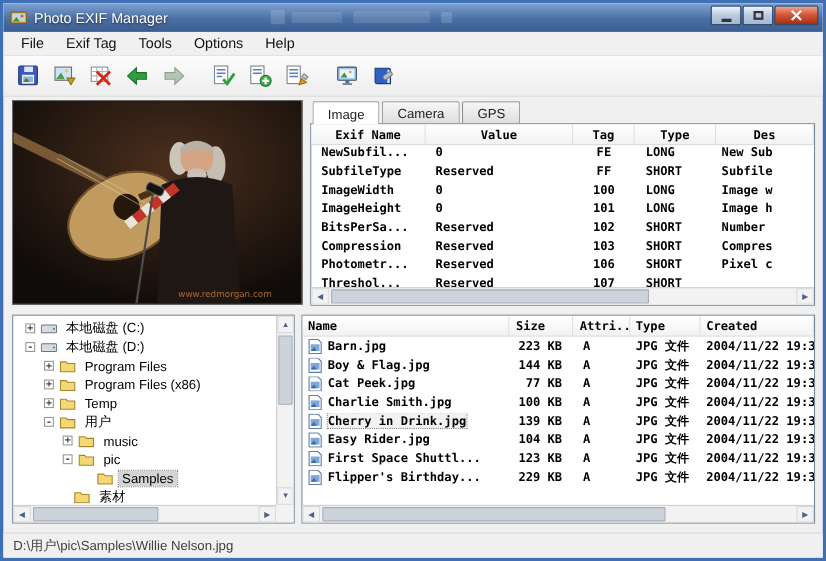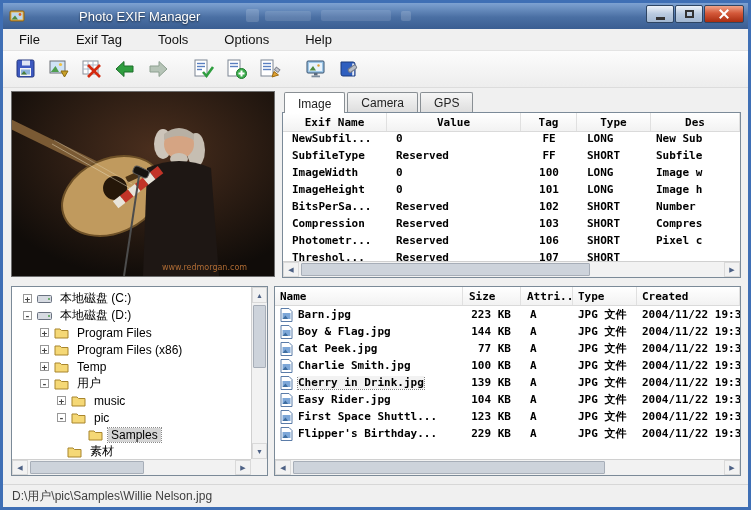--- a/index.html
+++ b/index.html
@@ -5,40 +5,40 @@
   html,body{margin:0;padding:0;background:#555;}
   *{box-sizing:border-box;}
   .window{
     width:751px;height:510px;position:relative;margin:0 auto;
     background:#f0f0f0;border:3px solid #3f6fb5;outline:1px solid #1d3a66;
     font-family:"Liberation Sans",sans-serif;overflow:hidden;
   }
   
   .titlebar{height:26px;background:linear-gradient(#7ea2d2,#4a6fa3 55%,#3a5e92);
     display:flex;align-items:center;padding:0 6px;gap:6px;position:relative;}
-  .title-text{color:#fff;font-size:13px;text-shadow:0 1px 2px rgba(0,0,0,.65);margin-left:48px;}
+  .title-text{color:#fff;font-size:13px;text-shadow:0 1px 2px rgba(0,0,0,.65);}
   .artifact{position:absolute;background:rgba(255,255,255,.16);border-radius:2px;}
   .a1{left:243px;top:6px;width:13px;height:13px;}
   .a2{left:262px;top:8px;width:46px;height:10px;background:rgba(255,255,255,.12);}
   .a3{left:318px;top:7px;width:70px;height:11px;background:rgba(230,235,245,.14);}
   .a4{left:398px;top:8px;width:10px;height:10px;}
   .win-btns{position:absolute;right:4px;top:2px;display:flex;gap:1px;}
   .wbtn{width:28px;height:18px;border:1px solid #2e4563;border-radius:2px;
     background:linear-gradient(#eef3fa,#b9cadf 50%,#a3b8d2);
     display:flex;align-items:center;justify-content:center;position:relative;}
   .wbtn.close{width:40px;background:linear-gradient(#f0a489,#d4593a 45%,#a82c10);}
   .glyph-min{width:9px;height:3px;background:#333;margin-top:8px;}
   .glyph-max{width:9px;height:8px;border:2px solid #333;}
   .glyph-x{position:relative;width:10px;height:10px;}
   .glyph-x::before,.glyph-x::after{content:"";position:absolute;left:4px;top:-1px;width:2px;height:12px;background:#fff;}
   .glyph-x::before{transform:rotate(45deg);}
   .glyph-x::after{transform:rotate(-45deg);}
   
   .menubar{height:22px;display:flex;align-items:center;background:#f0f0f0;
-    border-bottom:1px solid #e3e3e3;padding-left:6px;font-size:13px;color:#111;gap:16px;}
+    border-bottom:1px solid #e3e3e3;padding-left:6px;font-size:13px;color:#111;}
   .menu-item{padding:2px 10px;}
   
   .toolbar{height:37px;display:flex;align-items:center;padding-left:8px;gap:3px;
     background:linear-gradient(#fcfcfc,#ededed);border-bottom:1px solid #dcdcdc;}
   .tool-btn{width:30px;height:30px;display:flex;align-items:center;justify-content:center;border:1px solid transparent;border-radius:2px;}
   .tsep{width:10px;height:26px;}
   
   .top-row{display:flex;padding:3px 7px 0 8px;gap:7px;height:190px;}
   .photo{width:264px;height:186px;border:1px solid #6d6d6d;background:#0f0b09;flex:none;overflow:hidden;}
   .exif-panel{flex:1;display:flex;flex-direction:column;min-width:0;}

